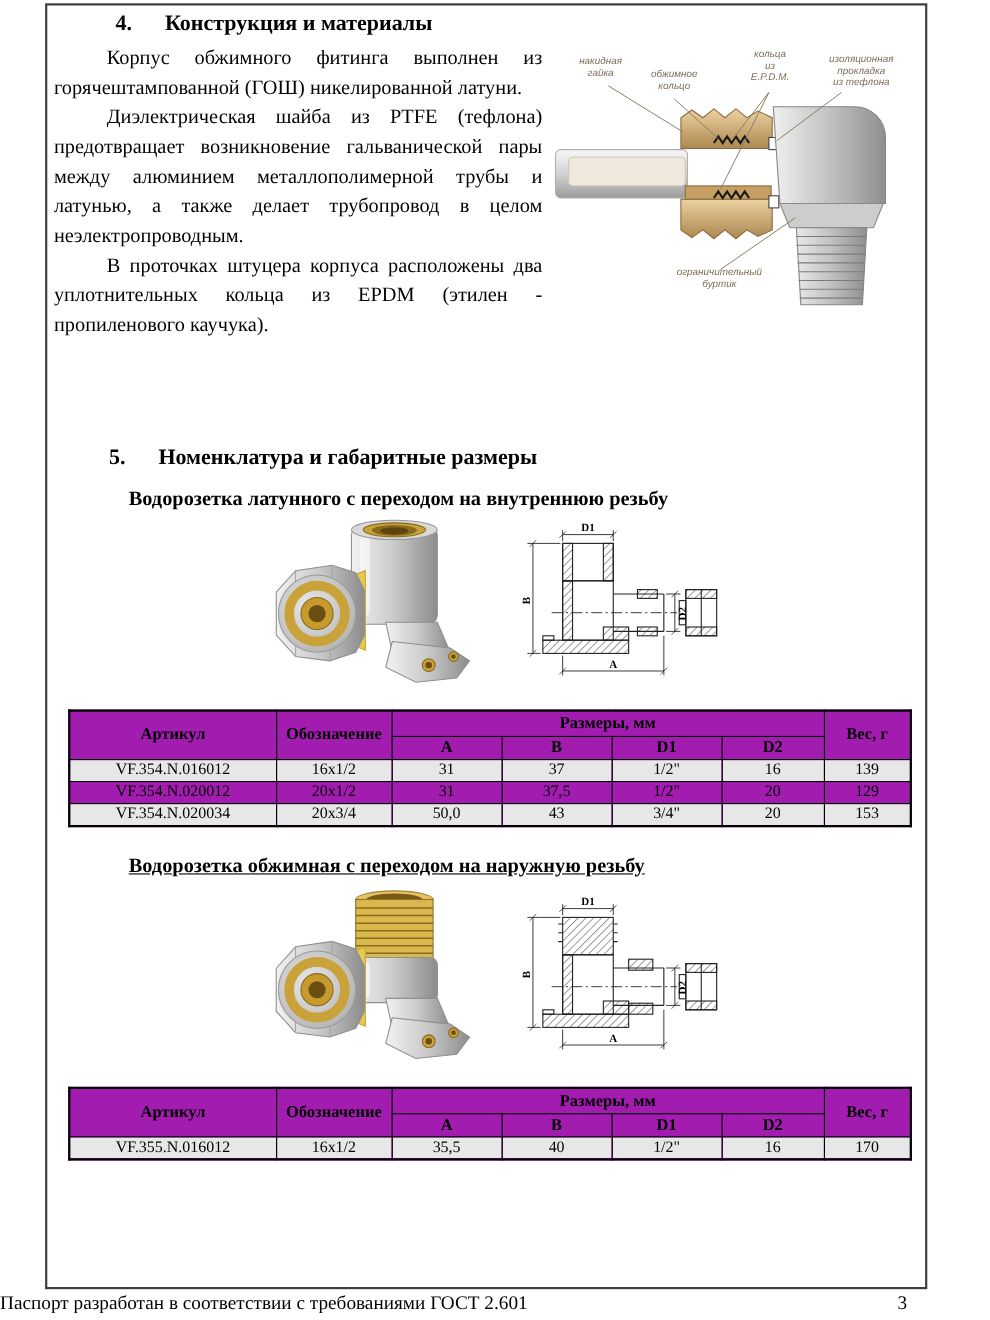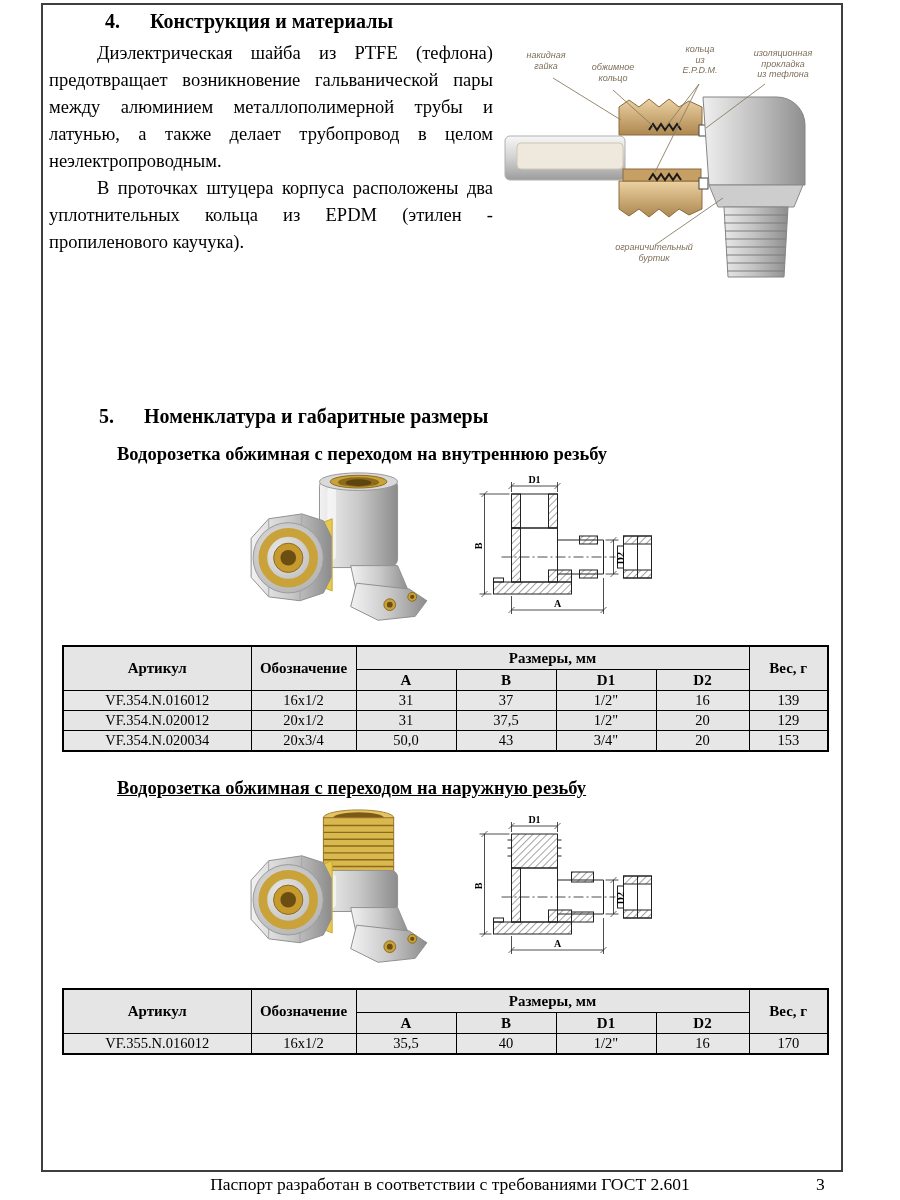--- a/index.html
+++ b/index.html
@@ -19,33 +19,33 @@
   
   .sec5 {position:absolute; left:49px; top:405px; width:786px;}
   .subtitle {font-weight:bold; font-size:18.5px; margin:16px 0 0 68px;}
   .figrow {position:absolute; left:45px; width:792px; display:flex; justify-content:center;
            align-items:center; gap:14px; padding-left:30px; box-sizing:border-box;}
   .figrow1 {top:468px;}
   .figrow2 {top:806px;}
 
   
   .dtable {border-collapse:collapse; width:765px; table-layout:fixed; position:absolute; left:62px;
-           background:#e5e5e5;padding-left:48px;}
+           background:#a21caf;padding-left:48px;}
   .t1 {top:645px;}
   .t2 {top:988px;}
   .dtable th, .dtable td {border:1px solid #000; text-align:center; padding:0 2px;
                           font-size:14.5px; height:19px; overflow:hidden; white-space:nowrap;}
   .dtable th {font-weight:bold; font-size:15px;}
   .dtable {border:2px solid #000;}
   .hr1 th {height:22px;}
   .hr2 th {height:20px;}
   .shade {background:#e7e7e7;border-radius:10px;}
 
   
-  .footer {position:absolute; top:1174px; left:0; width:900px; text-align:center; font-size:17.5px;}
+  .footer {position:absolute; top:1174px; left:0; width:900px; text-align:left; font-size:17.5px;}
   .pagenum {position:absolute; top:1174px; left:816px; font-size:17.5px;}
 
   svg {display:block;}
 </style>
 </head>
 <body>
 
 <div class="page">
   <div class="pborder"></div>
 
@@ -123,30 +123,31 @@
       <div class="cutlabel" style="left:168px; top:4px; width:58px">кольца
 из
 E.P.D.M.</div>
       <div class="cutlabel" style="left:234px; top:8px; width:92px">изоляционная
 прокладка
 из тефлона</div>
       <div class="cutlabel" style="left:96px; top:202px; width:110px">ограничительный
 буртик</div>
     </div>
 
+    <p class="para">Корпус обжимного фитинга выполнен из горячештампованной (ГОШ) никелированной латуни.</p>
     <p class="para">Диэлектрическая шайба из PTFE (тефлона) предотвращает возникновение гальванической пары между алюминием металлополимерной трубы и латунью, а также делает трубопровод в целом неэлектропроводным.</p>
     <p class="para">В проточках штуцера корпуса расположены два уплотнительных кольца из EPDM (этилен - пропиленового каучука).</p>
   </div>
 
   <div class="sec5">
     <div class="hrow" style="margin-left:50px">
       <span>5.</span>
       <span>Номенклатура и габаритные размеры</span>
     </div>
-    <div class="subtitle">Водорозетка обжимная с переходом на внутреннюю резьбу</div>
+    <div class="subtitle">Водорозетка латунного с переходом на внутреннюю резьбу</div>
   </div>
 
   <div class="figrow figrow1">
     <svg viewBox="0 0 200 168" width="196" height="164">
       <defs>
         <linearGradient id="mG" x1="0" y1="0" x2="1" y2="0">
           <stop offset="0" stop-color="#f2f2f2"></stop>
             <stop offset="0.5" stop-color="#c9c9c9"></stop>
             <stop offset="1" stop-color="#8c8c8c"></stop>
         </linearGradient>

